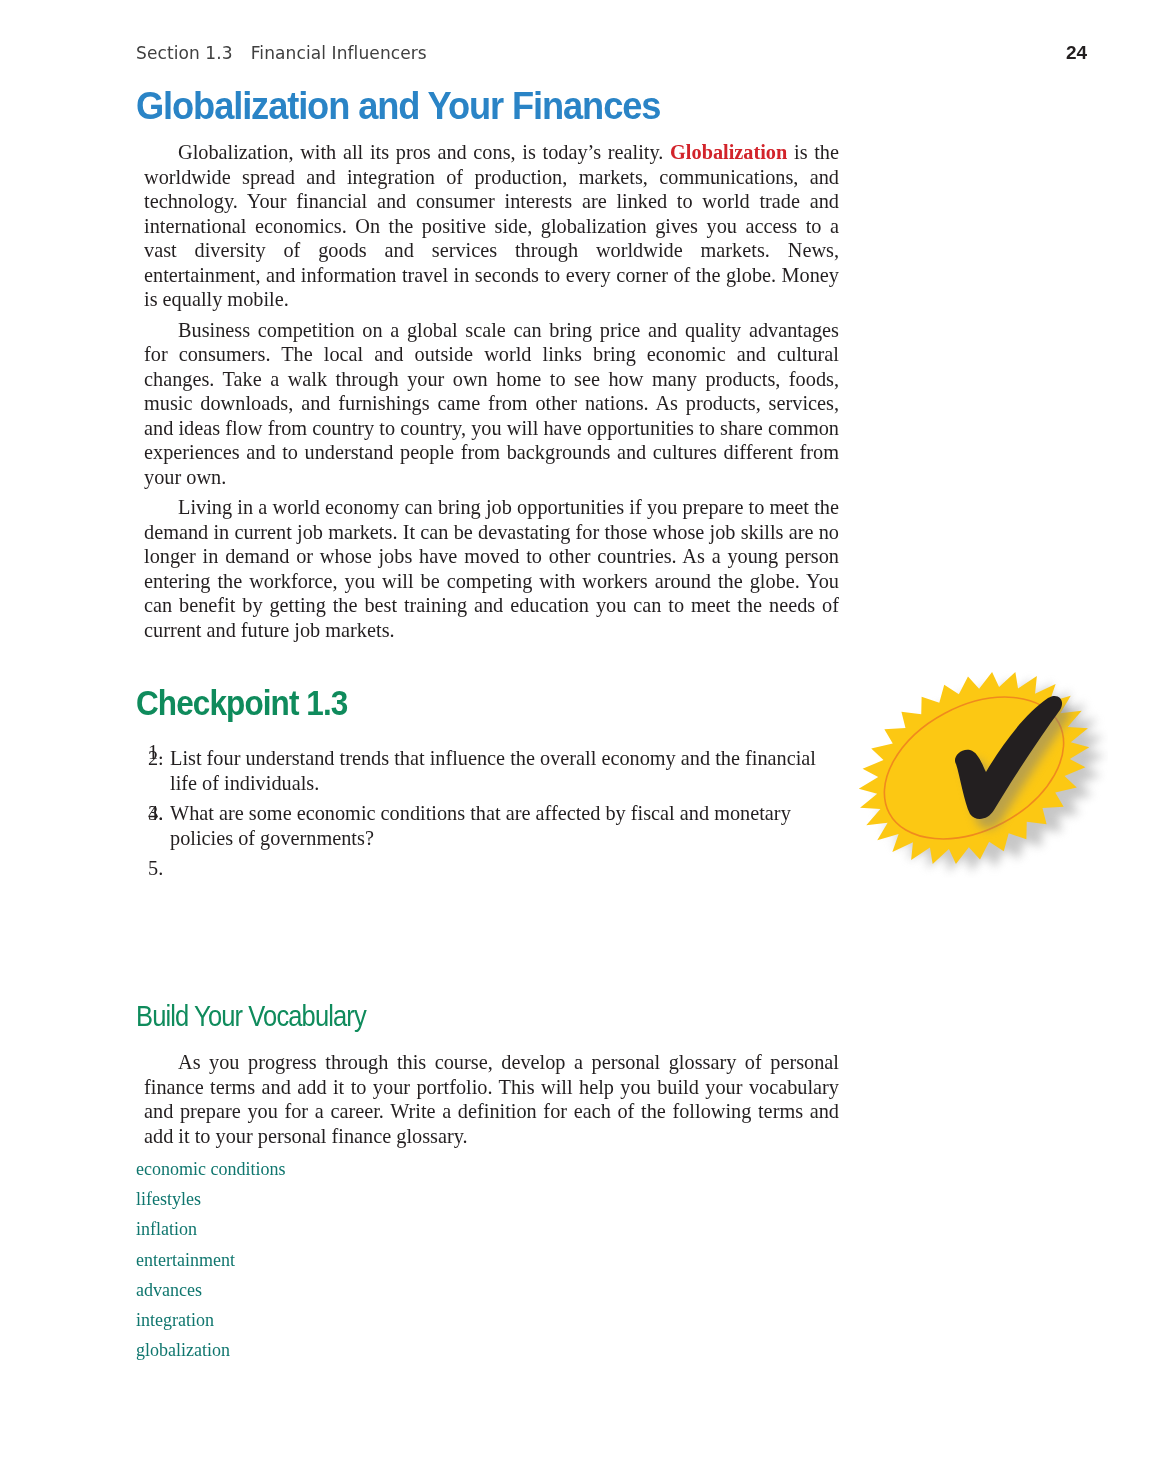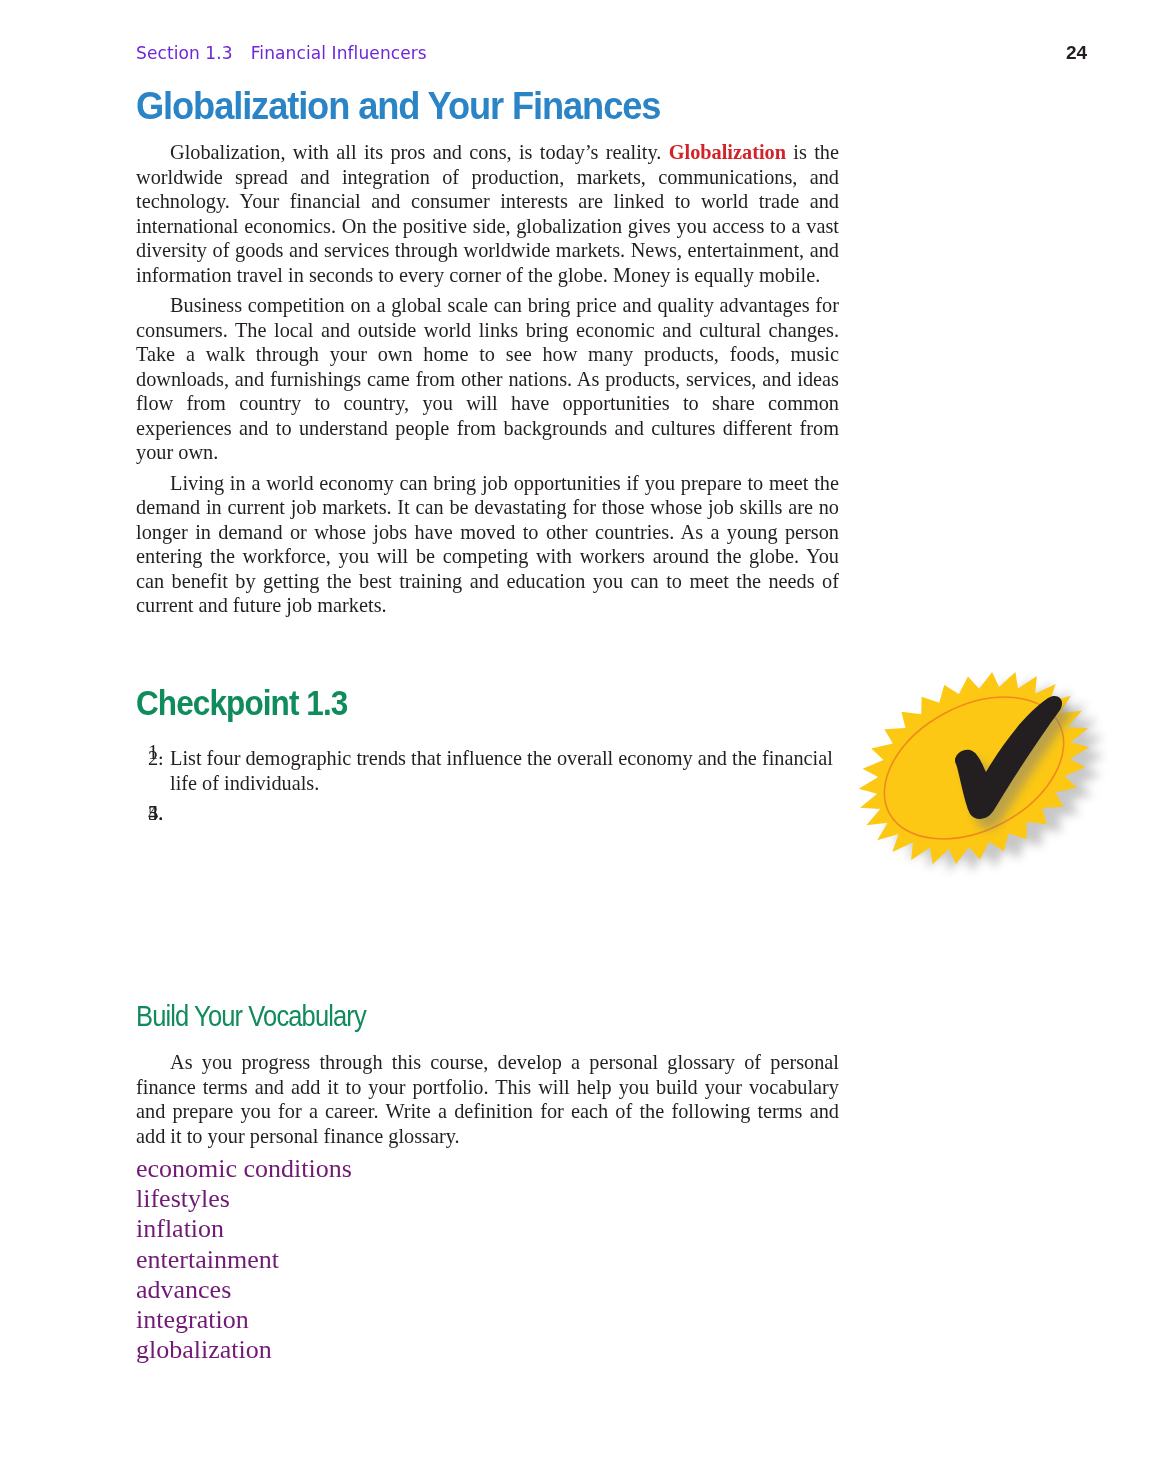--- a/index.html
+++ b/index.html
@@ -1,32 +1,32 @@
 <!DOCTYPE html>
 <html><head>
 <meta charset="utf-8">
 <style>
   html, body { margin: 0; padding: 0; background: #ffffff; }
   body { width: 1156px; height: 1479px; position: relative; overflow: hidden; }
   .page { position: absolute; left: 0; top: 0; width: 1156px; height: 1479px; }
-  .running-head { position: absolute; left: 136px; top: 43px; font-family: "DejaVu Sans", sans-serif; font-size: 17px; color: #6d28d9; letter-spacing: 0.1px; }
+  .running-head { position: absolute; left: 136px; top: 43px; font-family: "DejaVu Sans", sans-serif; font-size: 17px; color: #404040; letter-spacing: 0.1px; }
   .running-head .sec-num { margin-right: 18px; }
   .page-number { position: absolute; left: 1066px; top: 42px; font-family: "Liberation Sans", sans-serif; font-weight: bold; font-size: 19px; color: #231f20; }
   h1.section-title { position: absolute; left: 136px; top: 84px; margin: 0; font-family: "Liberation Sans", sans-serif; font-weight: bold; font-size: 39px; letter-spacing: -1.2px; color: #2a84c6; transform: scaleX(0.93); transform-origin: left top; white-space: nowrap; }
   .body-col { position: absolute; left: 136px; width: 703px; font-family: "Liberation Serif", serif; font-size: 20.3px; line-height: 24.5px; color: #231f20; }
-  .body-col p { margin: 0 0 6px 0; text-align: justify; text-indent: 34px; }
+  .body-col p { margin: 0 0 6px 8px; text-align: justify; text-indent: 34px; }
   .term { color: #d2232a; font-weight: bold; }
   #intro { top: 140px; }
   h2.checkpoint-title { position: absolute; left: 136px; top: 683px; margin: 0; font-family: "Liberation Sans", sans-serif; font-weight: bold; font-size: 35px; letter-spacing: -1px; color: #0f8b5c; transform: scaleX(0.9); transform-origin: left top; white-space: nowrap; }
   ol.questions { position: absolute; left: 136px; top: 740px; width: 703px; margin: 0; padding: 0; list-style: none; font-family: "Liberation Serif", serif; font-size: 20.3px; line-height: 24.5px; color: #231f20; }
   ol.questions li { position: relative; padding-left: 34px; margin-bottom: 6px; }
   ol.questions li .num { position: absolute; left: 12px; top: 0; }
   h3.vocab-title { position: absolute; left: 136px; top: 1000px; margin: 0; font-family: "Liberation Sans", sans-serif; font-weight: normal; font-size: 29px; letter-spacing: -1px; color: #0f8b5c; transform: scaleX(0.88); transform-origin: left top; white-space: nowrap; }
   #vocab { top: 1050px; }
-  ul.terms { position: absolute; left: 136px; top: 1154px; margin: 0; padding: 0; list-style: none; font-family: "Liberation Serif", serif; font-size: 26px; line-height: 30.2px; color: #701a75; }
+  ul.terms { position: absolute; left: 136px; top: 1154px; margin: 0; padding: 0; list-style: none; font-family: "Liberation Serif", serif; font-size: 18px; line-height: 30.2px; color: #0f766e; }
   .badge { position: absolute; left: 848px; top: 668px; width: 260px; height: 210px; }
 </style>
 </head>
 <body>
 
 <div class="page">
 
   <div class="running-head">
     <span class="sec-num">Section 1.3</span><span>Financial Influencers</span>
   </div>
@@ -52,23 +52,23 @@
       <polygon id="burst-shadow" fill="#9a9a9a" opacity="0.55" filter="url(#sh)" transform="translate(10,14)" points="122.0,0.0 101.9,7.7 119.3,18.3 97.5,22.8 111.5,35.8 88.8,37.0 98.7,51.7 76.2,49.5 81.6,65.4 60.2,59.8 61.0,76.2 41.7,67.5 37.7,83.7 21.3,72.3 12.8,87.5 0.0,73.9 -12.8,87.5 -21.3,72.3 -37.7,83.7 -41.7,67.5 -61.0,76.2 -60.2,59.8 -81.6,65.4 -76.2,49.5 -98.7,51.7 -88.8,37.0 -111.5,35.8 -97.5,22.8 -119.3,18.3 -101.9,7.7 -122.0,0.0 -101.9,-7.7 -119.3,-18.3 -97.5,-22.8 -111.5,-35.8 -88.8,-37.0 -98.7,-51.7 -76.2,-49.5 -81.6,-65.4 -60.2,-59.8 -61.0,-76.2 -41.7,-67.5 -37.7,-83.7 -21.3,-72.3 -12.8,-87.5 -0.0,-73.9 12.8,-87.5 21.3,-72.3 37.7,-83.7 41.7,-67.5 61.0,-76.2 60.2,-59.8 81.6,-65.4 76.2,-49.5 98.7,-51.7 88.8,-37.0 111.5,-35.8 97.5,-22.8 119.3,-18.3 101.9,-7.7"></polygon>
       <polygon id="burst" fill="#fcc813" points="122.0,0.0 101.9,7.7 119.3,18.3 97.5,22.8 111.5,35.8 88.8,37.0 98.7,51.7 76.2,49.5 81.6,65.4 60.2,59.8 61.0,76.2 41.7,67.5 37.7,83.7 21.3,72.3 12.8,87.5 0.0,73.9 -12.8,87.5 -21.3,72.3 -37.7,83.7 -41.7,67.5 -61.0,76.2 -60.2,59.8 -81.6,65.4 -76.2,49.5 -98.7,51.7 -88.8,37.0 -111.5,35.8 -97.5,22.8 -119.3,18.3 -101.9,7.7 -122.0,0.0 -101.9,-7.7 -119.3,-18.3 -97.5,-22.8 -111.5,-35.8 -88.8,-37.0 -98.7,-51.7 -76.2,-49.5 -81.6,-65.4 -60.2,-59.8 -61.0,-76.2 -41.7,-67.5 -37.7,-83.7 -21.3,-72.3 -12.8,-87.5 -0.0,-73.9 12.8,-87.5 21.3,-72.3 37.7,-83.7 41.7,-67.5 61.0,-76.2 60.2,-59.8 81.6,-65.4 76.2,-49.5 98.7,-51.7 88.8,-37.0 111.5,-35.8 97.5,-22.8 119.3,-18.3 101.9,-7.7"></polygon>
       <ellipse cx="0" cy="0" rx="96" ry="62" fill="#fcc813" stroke="#f08a1e" stroke-width="1.6"></ellipse>
     </g>
     <path d="M 108 96 C 104 90 112 80 122 82 C 130 84 134 96 138 104 C 152 80 176 46 200 30 C 210 24 218 32 212 42 C 190 72 164 112 146 142 C 140 152 128 154 122 146 C 116 134 112 108 108 96 Z" fill="#7d7d7d" opacity="0.5" filter="url(#sh)" transform="translate(8,10)"></path>
     <path d="M 108 96 C 104 90 112 80 122 82 C 130 84 134 96 138 104 C 152 80 176 46 200 30 C 210 24 218 32 212 42 C 190 72 164 112 146 142 C 140 152 128 154 122 146 C 116 134 112 108 108 96 Z" fill="#231f20"></path>
   </svg>
 
   <ol class="questions" id="questions">
       <li><span class="num">1.</span></li>
-      <li><span class="num">2.</span><span>List four demographic trends that influence the overall economy and the financial life of individuals.</span></li>
+      <li><span class="num">2.</span><span>List four understand trends that influence the overall economy and the financial life of individuals.</span></li>
       <li><span class="num">3.</span></li>
-      <li><span class="num">4.</span></li>
+      <li><span class="num">4.</span><span>What are some economic conditions that are affected by fiscal and monetary policies of governments?</span></li>
       <li><span class="num">5.</span></li>
     </ol>
 
   <h3 class="vocab-title">Build Your Vocabulary</h3>
 
   <div class="body-col" id="vocab">
     <p>As you progress through this course, develop a personal glossary of personal finance terms and add it to your portfolio. This will help you build your vocabulary and prepare you for a career. Write a definition for each of the following terms and add it to your personal finance glossary.</p>
   </div>
 
   <ul class="terms" id="terms">

